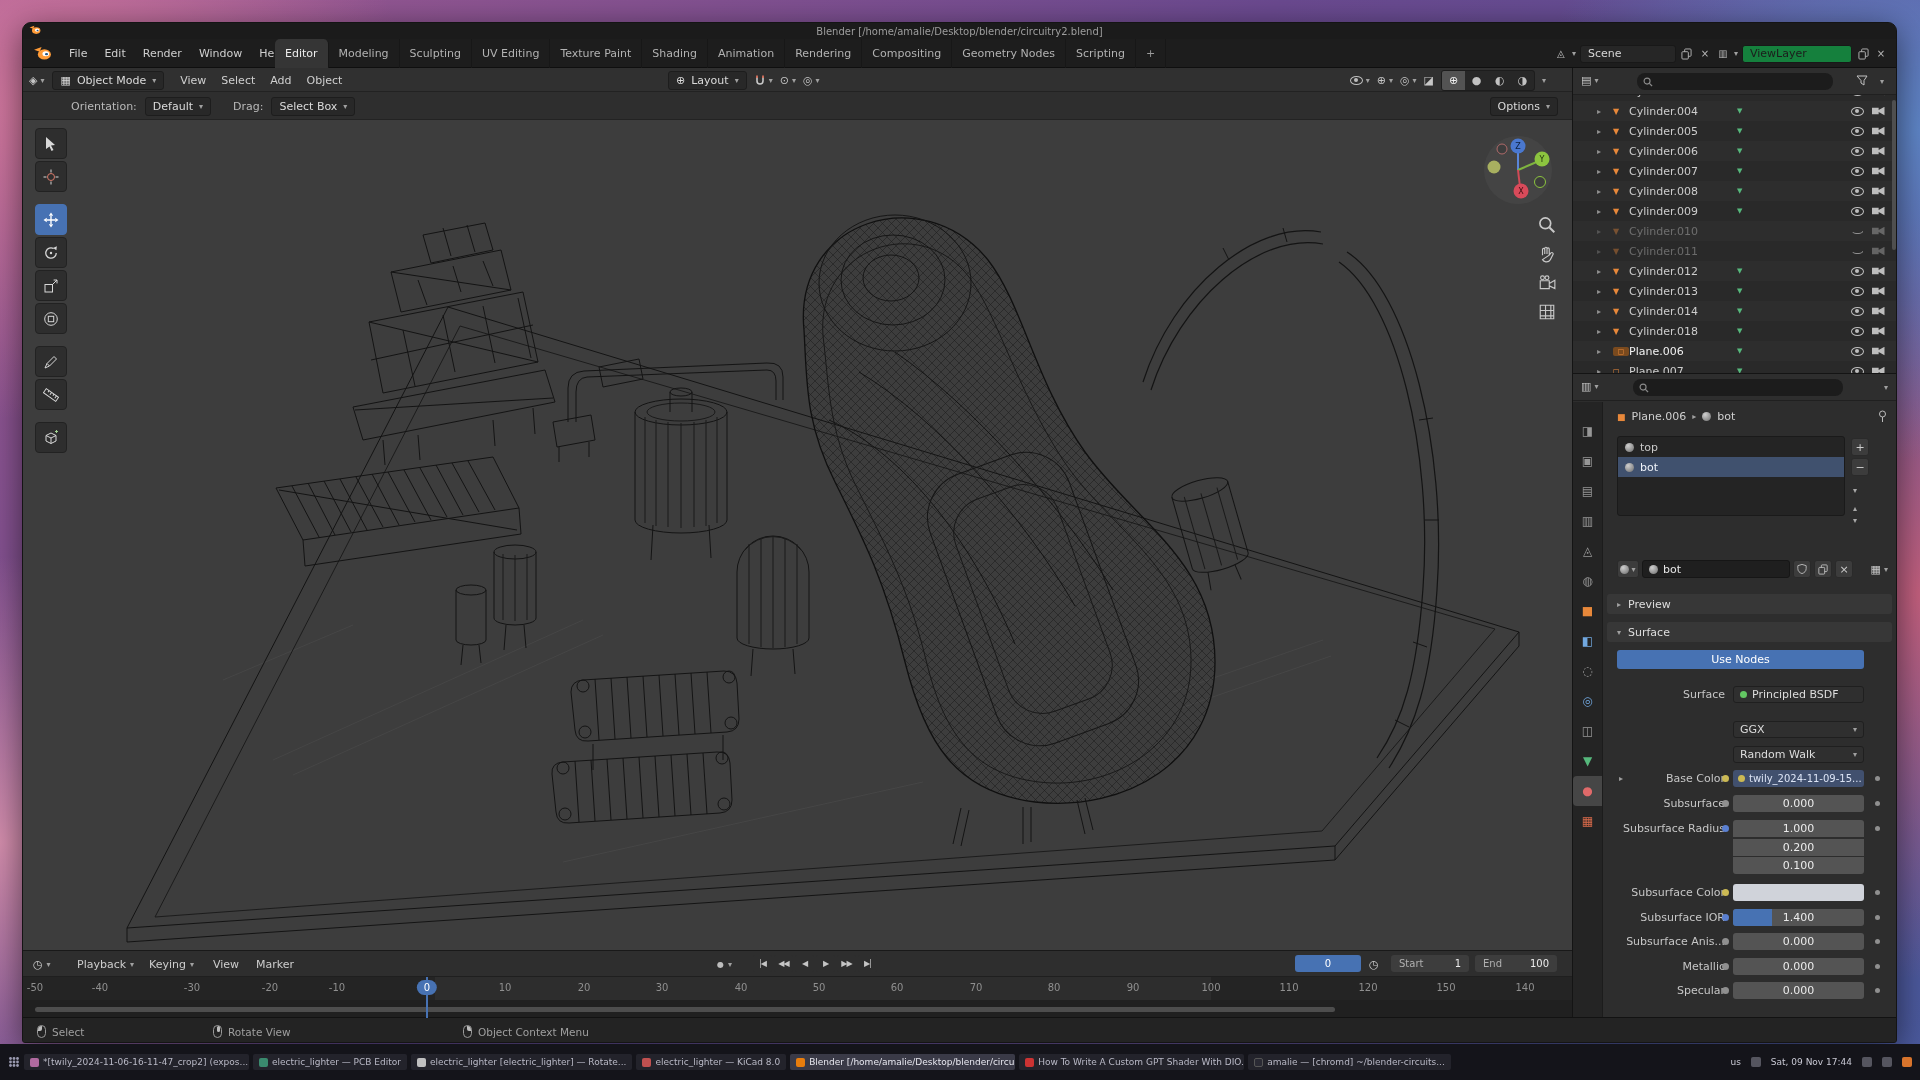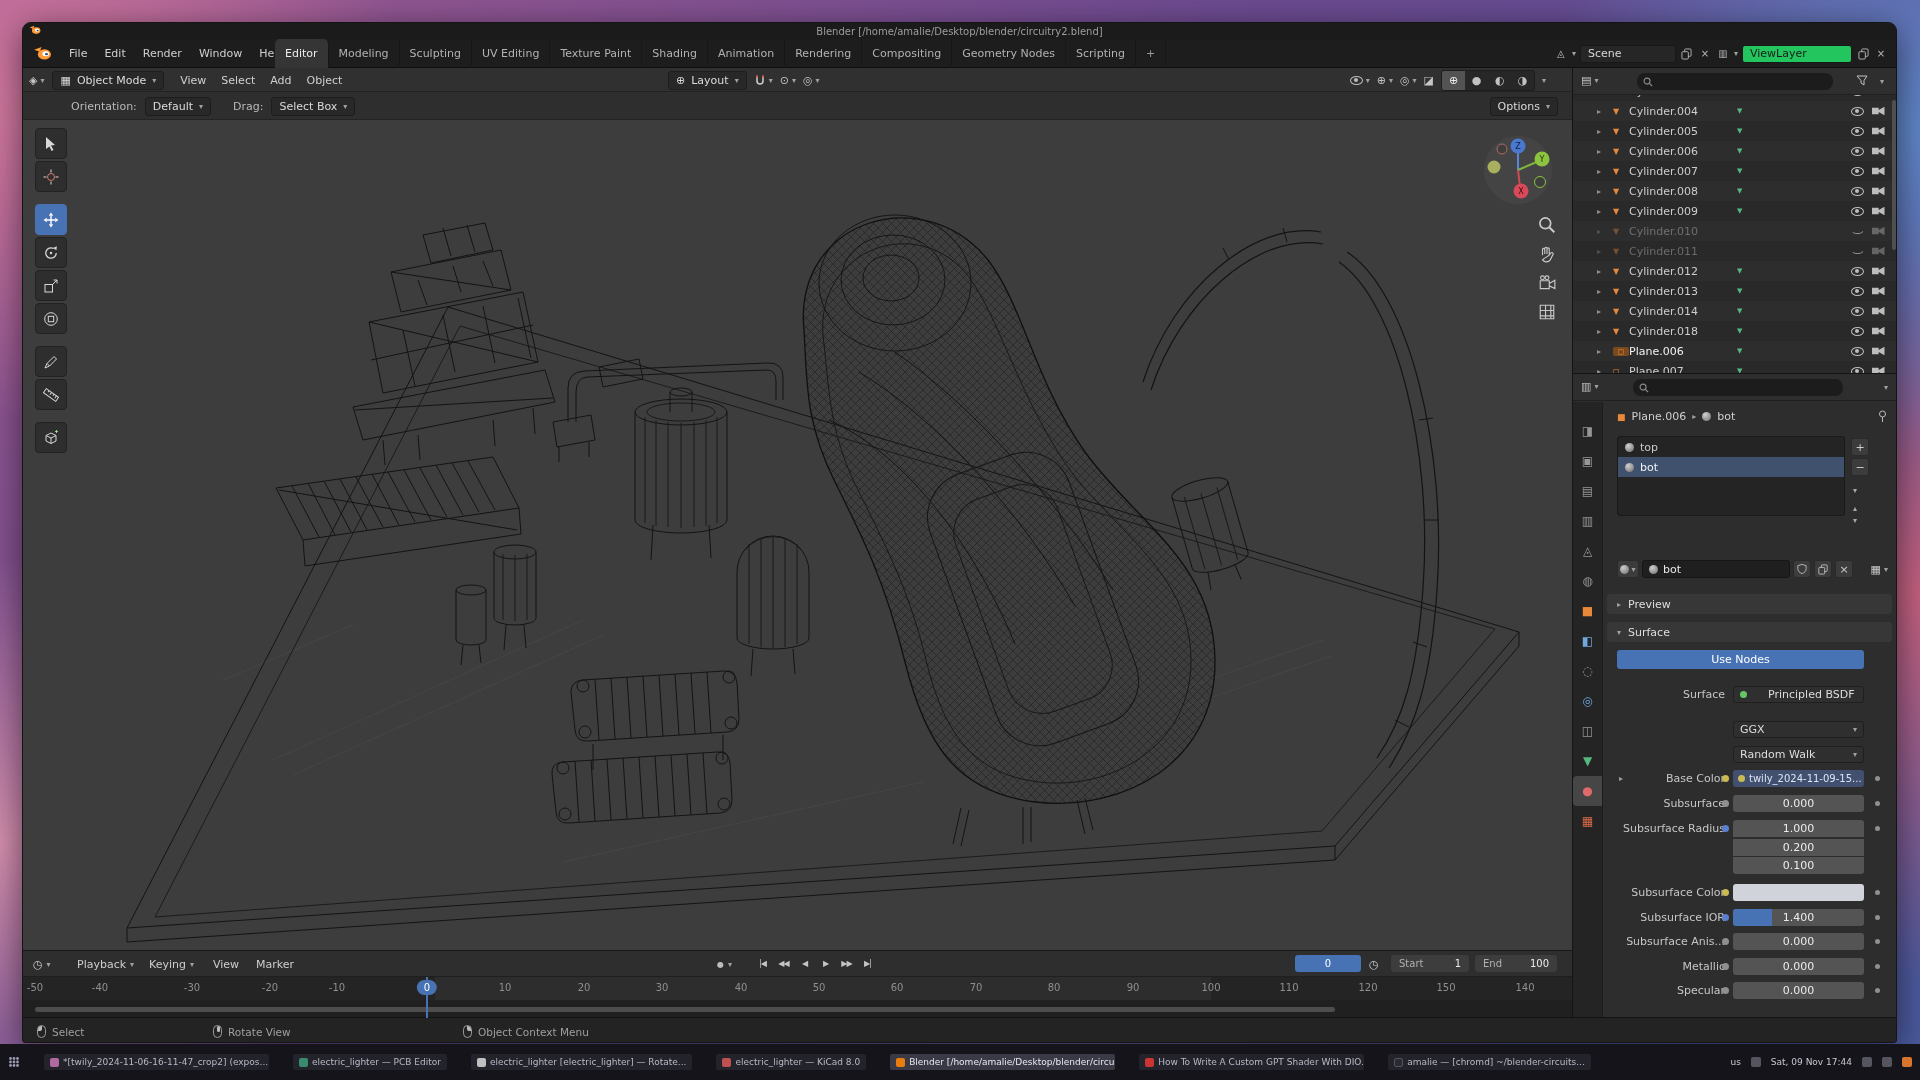--- a/index.html
+++ b/index.html
@@ -33,21 +33,21 @@
     border-bottom:1px solid #0f0f0f; }
   .tb-left { position:absolute; left:10px; top:0; height:29px; display:flex; align-items:center; gap:17px; }
   .menu-item { color:#cfcfcf; cursor:default; }
   .tb-tabs { position:absolute; left:252px; top:0; height:29px; display:flex; align-items:stretch; }
   .tb-tab { padding:0 10px; display:flex; align-items:center; color:#b2b2b2; border-right:1px solid #171717; }
   .tb-tab.active { background:#353535; color:#ececec; border-radius:5px 5px 0 0; }
   .tb-tab.plus { color:#9a9a9a; }
   .tb-right { position:absolute; right:8px; top:0; height:29px; display:flex; align-items:center; gap:4px; }
   .tb-field { height:18px; display:flex; align-items:center; gap:5px; background:#262626;
     border:1px solid #181818; border-radius:3px; padding:0 7px; color:#d6d6d6; }
-  .tb-field.light { background:#22c55e; color:#1c1c1c; min-width:110px; }
+  .tb-field.light { background:#15803d; color:#1c1c1c; min-width:110px; }
   .mini-ico { width:14px; height:14px; display:inline-flex; align-items:center; justify-content:center;
     color:#b9b9b9; font-size:10px; }
   .chev { font-size:8px; color:#a0a0a0; }
   
   .vp-header { position:absolute; left:0; top:45px; width:1549px; height:24px; background:#303030;
     border-bottom:1px solid #222; }
   .vph-left { position:absolute; left:6px; top:0; height:24px; display:flex; align-items:center; gap:8px; }
   .dd { height:19px; display:flex; align-items:center; gap:6px; background:#282828;
     border:1px solid #1d1d1d; border-radius:3px; padding:0 7px; color:#dadada; }
   .vph-menus { display:flex; gap:15px; margin-left:8px; }
@@ -166,21 +166,21 @@
   .i-mouse::before { content:""; position:absolute; left:0; top:0; width:4px; height:5px; background:#bdbdbd; border-radius:4px 0 2px 0; }
   .i-mouse.mid::before { left:2.5px; width:3px; height:6px; border-radius:2px; }
   .i-mouse.rgt::before { right:0; left:auto; border-radius:0 4px 0 2px; }
   
   .statusbar { position:absolute; left:0; top:994px; width:1875px; height:27px; background:#232323;
     border-top:1px solid #121212; font-size:10.5px; color:#9f9f9f; }
   .sb-hint { position:absolute; top:0; height:27px; display:flex; align-items:center; gap:6px; }
   .sb-info { position:absolute; right:14px; top:0; height:27px; display:flex; align-items:center; color:#a8a8a8; }
   
   .taskbar { position:absolute; left:0; bottom:0; width:1920px; height:36px; background:#14141a;
-    display:flex; align-items:center; gap:24px; padding:0 8px; font-size:9px; color:#aab; }
+    display:flex; align-items:center; gap:4px; padding:0 8px; font-size:9px; color:#aab; }
   .tk-item { display:flex; align-items:center; gap:4px; height:16px; padding:0 6px; background:#23232b;
     border-radius:2px; max-width:225px; white-space:nowrap; overflow:hidden; text-overflow:ellipsis; color:#b9b9c6; }
   .tk-item.active { background:#3a3a47; color:#e8e8f0; }
   .tk-item .appico { width:9px; height:9px; border-radius:2px; flex:none; }
   .tk-right { margin-left:auto; display:flex; align-items:center; gap:10px; color:#c9c9d4; }
   .tk-sq { width:10px; height:10px; border-radius:2px; background:#55555f; }
   .tk-sq.orange { background:#d8742c; }
   svg { display:block; }
   .gl { font-size:11px; }
 </style>
@@ -930,21 +930,21 @@
           <span>Surface</span>
         </div>
 
         <div class="usebtn" style="top:248px">
           <span>Use Nodes</span>
         </div>
 
         <div class="prow" style="top:284px">
           <span class="f-lbl">Surface</span>
           <span class="f-menu" style="left:130px">
-            <span style="display:flex;align-items:center;gap:21px">
+            <span style="display:flex;align-items:center;gap:5px">
               <span style="width:7px;height:7px;border-radius:50%;background:#63c763;display:inline-block"></span>
               <span>Principled BSDF</span>
             </span>
           </span>
         </div>
 
         <div class="prow" style="top:319px">
           <span class="f-menu">
             <span>GGX</span>
             <span class="chev">▾</span>

